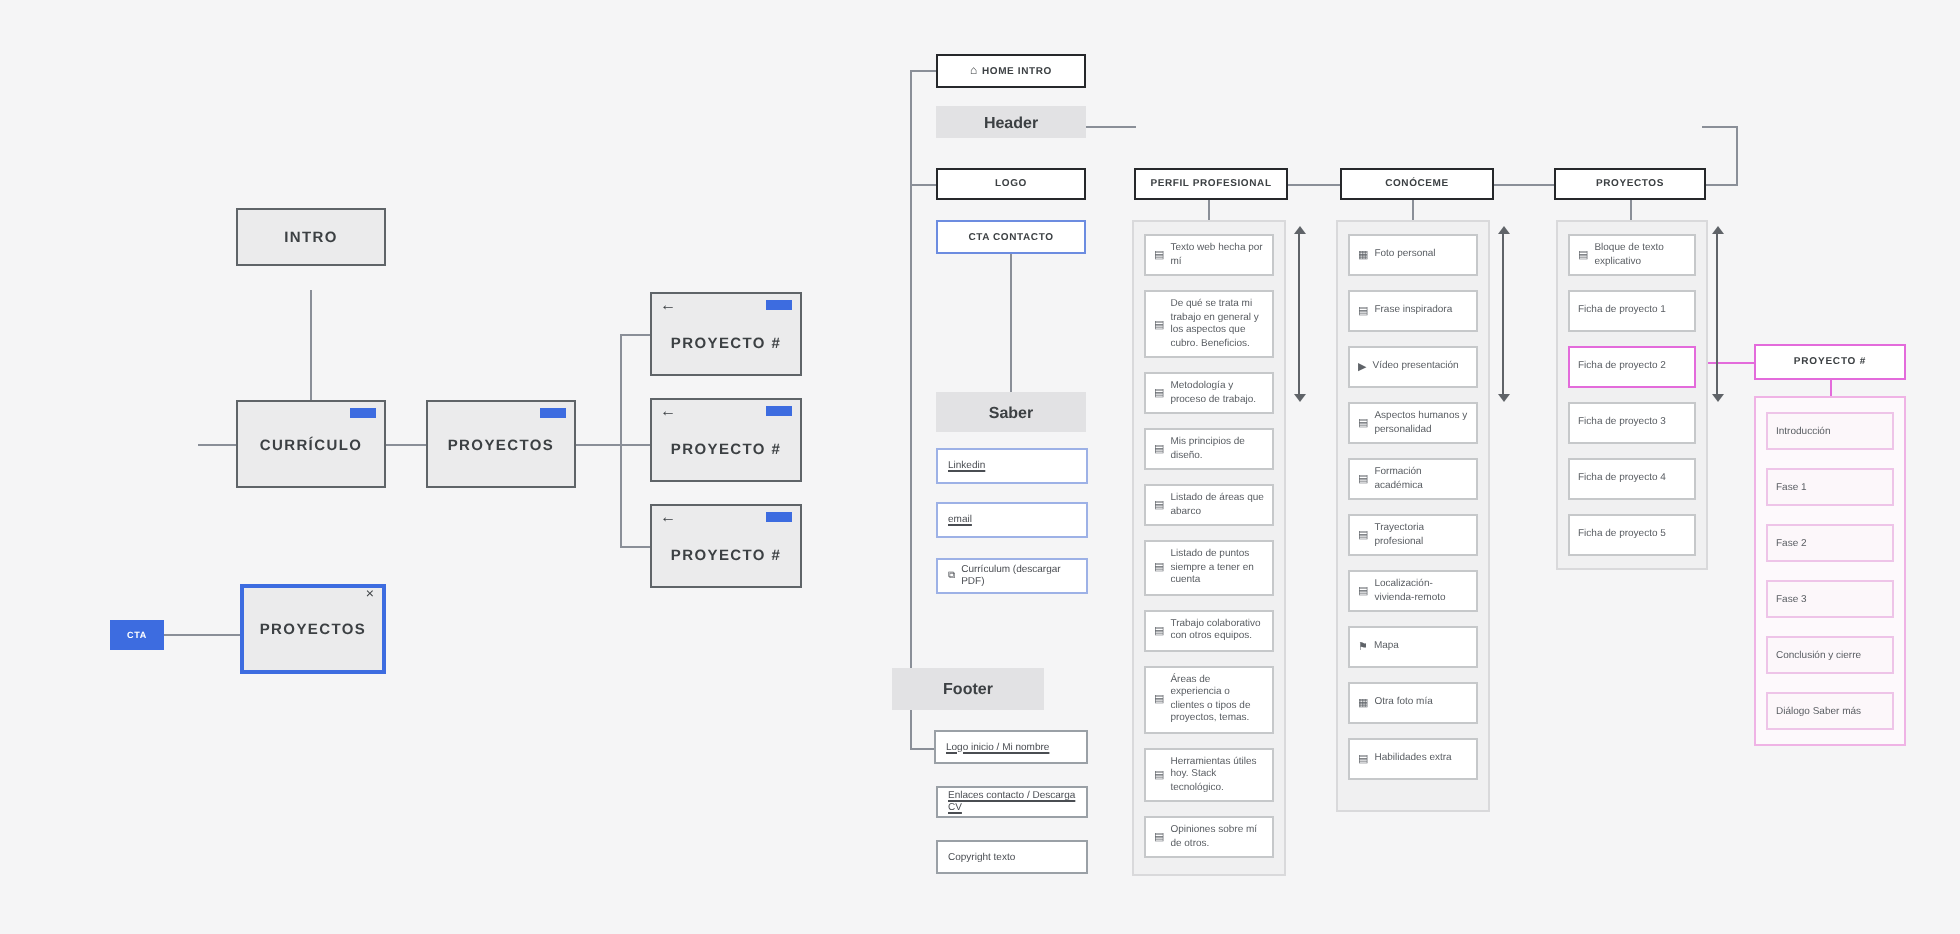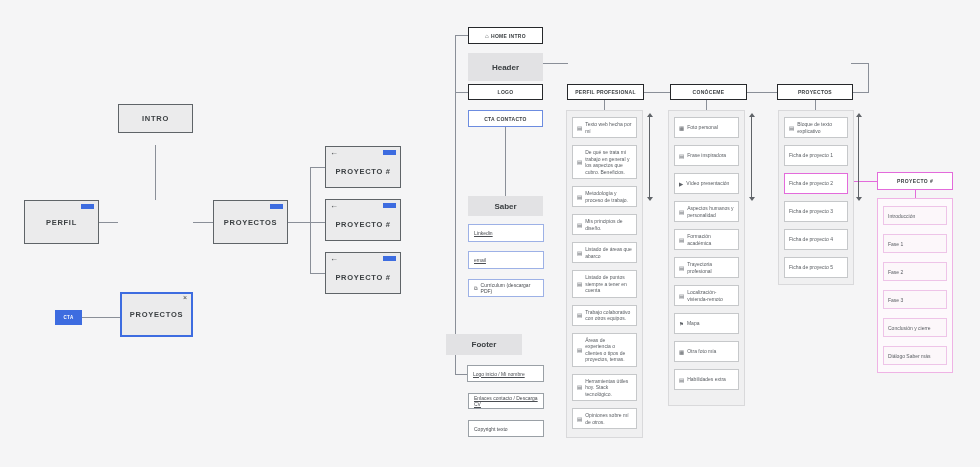--- a/index.html
+++ b/index.html
@@ -60,25 +60,25 @@
   <div class="ln" style="left:310px;top:167px;width:1px;height:106px"></div>
   <div class="ln" style="left:310px;top:167px;width:15px;height:1px"></div>
   <div class="ln" style="left:310px;top:222px;width:15px;height:1px"></div>
   <div class="ln" style="left:310px;top:273px;width:15px;height:1px"></div>
   <div class="ln" style="left:82px;top:317px;width:38px;height:1px"></div>
 
   <div class="abs gbox" style="left:118px;top:104px;width:75px;height:29px">
     <span class="lbl">INTRO</span>
   </div>
 
-  <div class="abs gbox" style="left:24px;top:200px;width:75px;height:44px">
-    <span class="tab"></span>
-    <span class="lbl">PERFIL</span>
-  </div>
-
+
+  <div class="abs gbox" style="left:118px;top:200px;width:75px;height:44px">
+    <span class="tab"></span>
+    <span class="lbl">CURRÍCULO</span>
+  </div>
 
   <div class="abs gbox" style="left:213px;top:200px;width:75px;height:44px">
     <span class="tab"></span>
     <span class="lbl">PROYECTOS</span>
   </div>
 
   <div class="abs gbox" style="left:325px;top:146px;width:76px;height:42px">
     <span class="backarr">←</span>
     <span class="tab"></span>
     <span class="lbl" style="margin-top:8px">PROYECTO #</span>
@@ -124,21 +124,21 @@
 
   <div class="scroll" style="left:649px;top:117px;height:80px"></div>
   <div class="scroll" style="left:751px;top:117px;height:80px"></div>
   <div class="scroll" style="left:858px;top:117px;height:80px"></div>
 
   <div class="abs wbox" style="left:468px;top:27px;width:75px;height:17px">
     <span class="lbl" style="font-size:6px;margin-right:2px;font-weight:normal">⌂</span>
     <span class="lbl">HOME INTRO</span>
   </div>
 
-  <div class="abs bar" style="left:468px;top:53px;width:75px;height:28px">
+  <div class="abs bar" style="left:468px;top:53px;width:75px;height:16px">
     <span class="lbl">Header</span>
   </div>
 
 
   <div class="abs wbox" style="left:468px;top:84px;width:75px;height:16px">
     <span class="lbl">LOGO</span>
   </div>
 
   <div class="abs bluebox" style="left:468px;top:110px;width:75px;height:17px">
     <span class="lbl">CTA CONTACTO</span>

